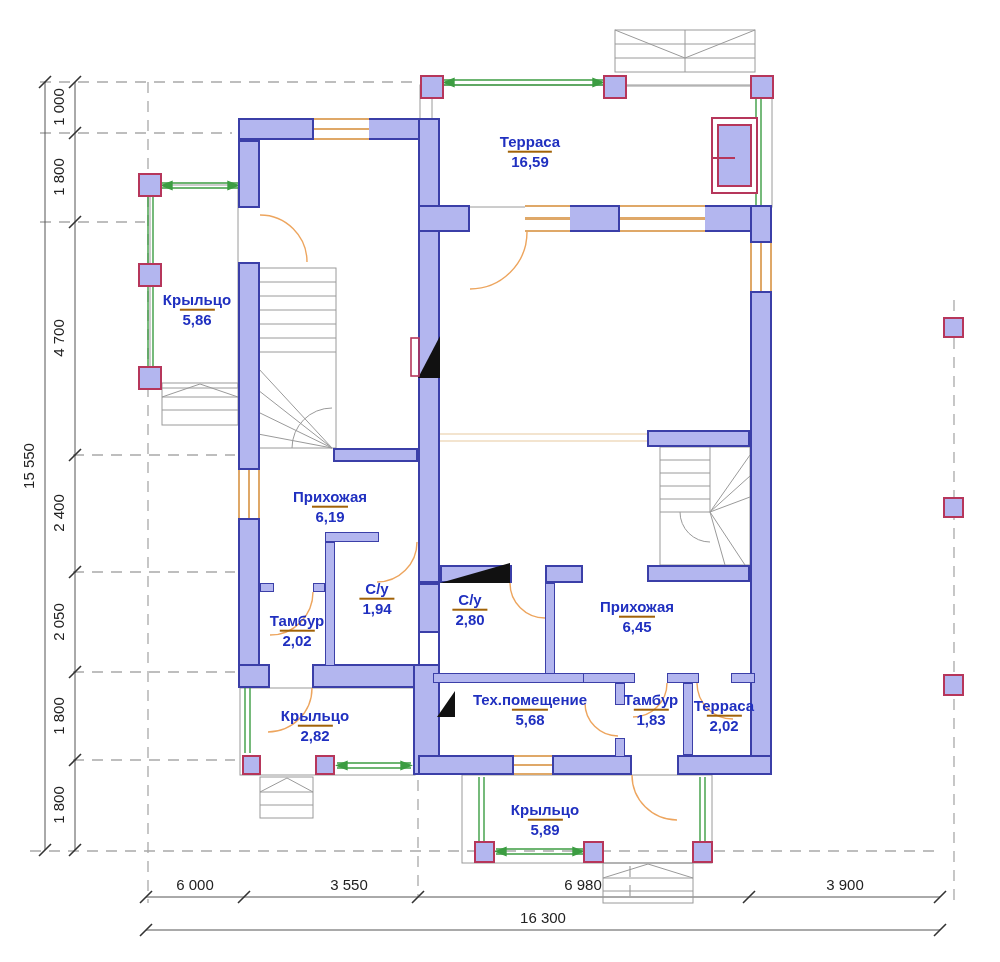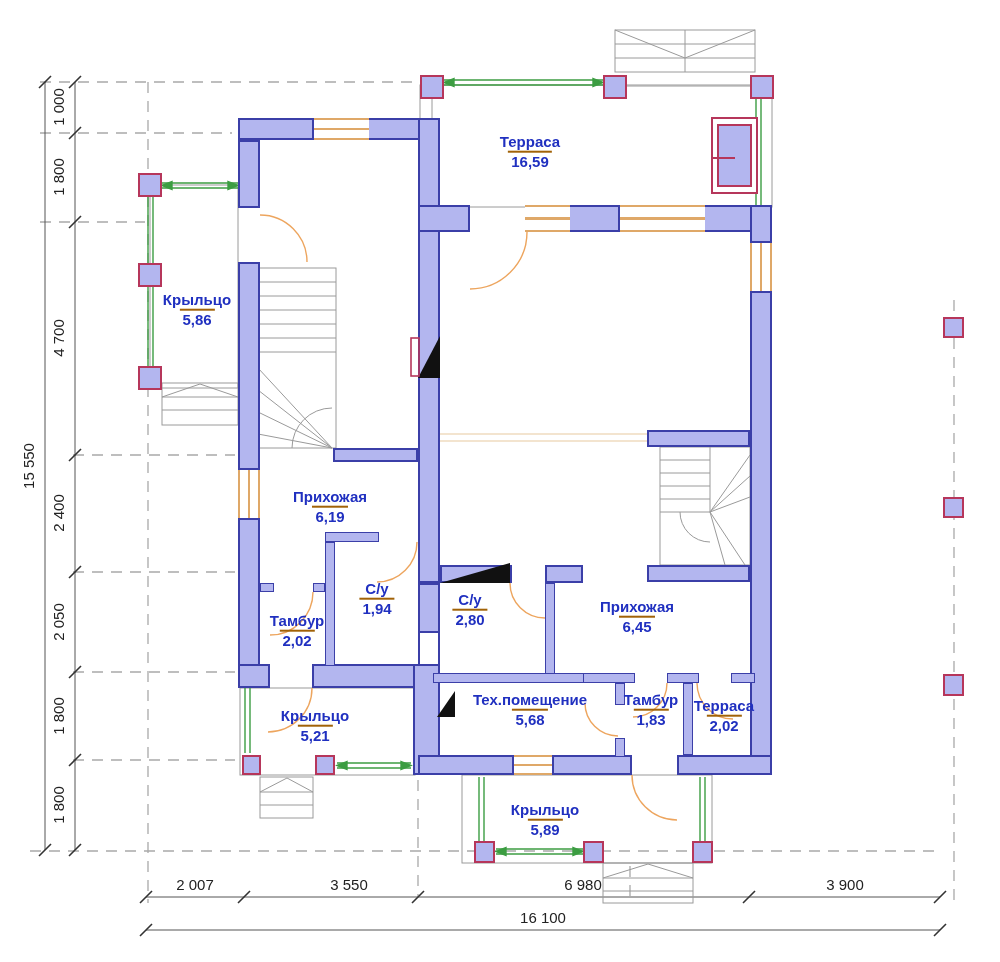--- a/index.html
+++ b/index.html
@@ -285,21 +285,21 @@
   <div class="room" style="left:470px;top:610px;">
     <div>С/у</div>
     <span class="area">2,80</span>
   </div>
   <div class="room" style="left:637px;top:617px;">
     <div>Прихожая</div>
     <span class="area">6,45</span>
   </div>
   <div class="room" style="left:315px;top:726px;">
     <div>Крыльцо</div>
-    <span class="area">5,21</span>
+    <span class="area">2,82</span>
   </div>
   <div class="room" style="left:530px;top:710px;">
     <div>Тех.помещение</div>
     <span class="area">5,68</span>
   </div>
   <div class="room" style="left:651px;top:710px;">
     <div>Тамбур</div>
     <span class="area">1,83</span>
   </div>
   <div class="room" style="left:724px;top:716px;">
@@ -312,19 +312,19 @@
   </div>
 
   <div class="dim vert" style="left:58px;top:107px;">1 000</div>
   <div class="dim vert" style="left:58px;top:177px;">1 800</div>
   <div class="dim vert" style="left:58px;top:338px;">4 700</div>
   <div class="dim vert" style="left:58px;top:513px;">2 400</div>
   <div class="dim vert" style="left:58px;top:622px;">2 050</div>
   <div class="dim vert" style="left:58px;top:716px;">1 800</div>
   <div class="dim vert" style="left:58px;top:805px;">1 800</div>
   <div class="dim vert" style="left:28px;top:466px;">15 550</div>
-  <div class="dim" style="left:195px;top:884px;">2 007</div>
+  <div class="dim" style="left:195px;top:884px;">6 000</div>
   <div class="dim" style="left:349px;top:884px;">3 550</div>
   <div class="dim" style="left:583px;top:884px;">6 980</div>
   <div class="dim" style="left:845px;top:884px;">3 900</div>
-  <div class="dim" style="left:543px;top:917px;">16 100</div>
+  <div class="dim" style="left:543px;top:917px;">16 300</div>
 
 </div>
 
 </body></html>

